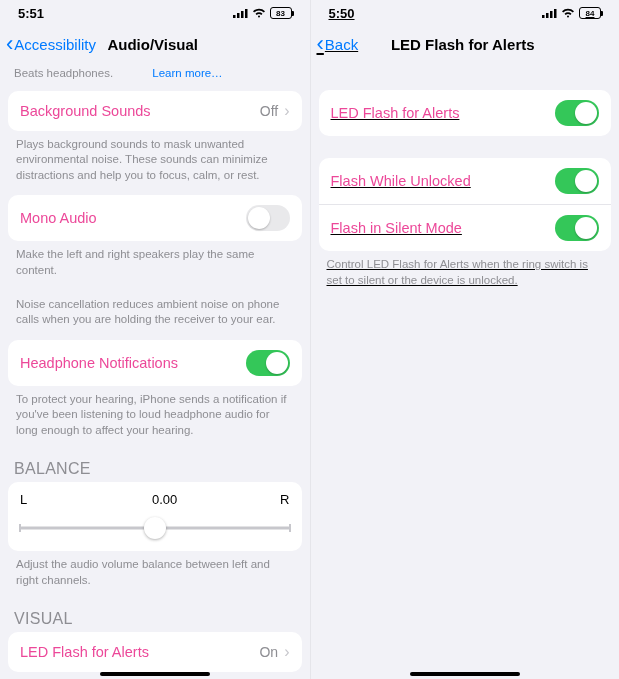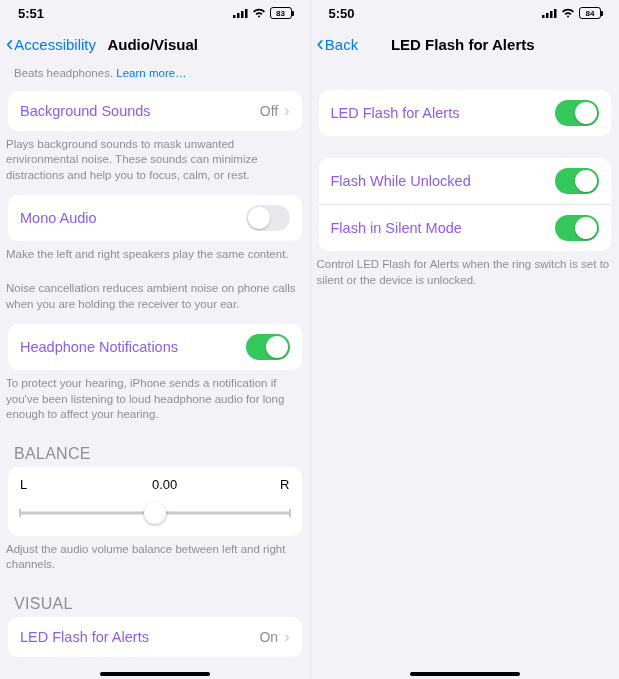--- a/index.html
+++ b/index.html
@@ -13,21 +13,21 @@
   }
   .screen {
     width: 309.5px;
     height: 679px;
     background: #f2f2f7;
     display: flex;
     flex-direction: column;
     position: relative;
     overflow: hidden;
   }
-  .screen + .screen { border-left: 1px solid #e5e5ea; }
+  .screen + .screen { border-left: 1px solid #e5e5ea; text-decoration: underline; }
   .statusbar {
     height: 26px;
     display: flex;
     align-items: center;
     justify-content: space-between;
     padding: 0 18px;
     font-size: 13px;
     font-weight: 600;
     background: #f2f2f7;
   }
@@ -65,25 +65,25 @@
     flex: 1;
     overflow-y: hidden;
     font-size: 13px;
   }
   .tinytext {
     font-size: 11.5px;
     color: #8e8e93;
     padding: 4px 14px 10px;
     line-height: 1.3;
   }
-  .tinytext .link { color: #007aff; }
+  .tinytext .link { color: #007aff; margin-left: 36px; }
   .footer-text {
     font-size: 11.5px;
     color: #8e8e93;
-    padding: 6px 6px 12px;
+    padding: 6px 16px 12px;
     line-height: 1.35;
   }
   .section-header {
     font-size: 16px;
     color: #8e8e93;
     padding: 10px 14px 4px;
     letter-spacing: 0.3px;
   }
   .group {
     background: #fff;
@@ -94,21 +94,21 @@
   .row {
     display: flex;
     align-items: center;
     justify-content: space-between;
     padding: 10px 12px;
     min-height: 40px;
   }
   .row + .row { border-top: 0.5px solid #e5e5ea; }
   .row-label {
     font-size: 14.5px;
-    color: #8b5cf6;
+    color: #ec4899;
   }
   .row-value {
     display: flex;
     align-items: center;
     gap: 6px;
     color: #8e8e93;
     font-size: 14px;
   }
   .chevron-right {
     color: #c7c7cc;

